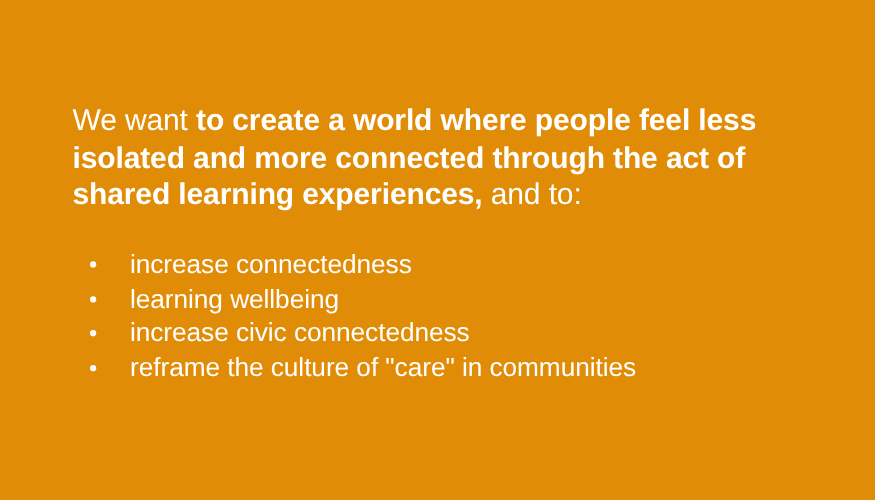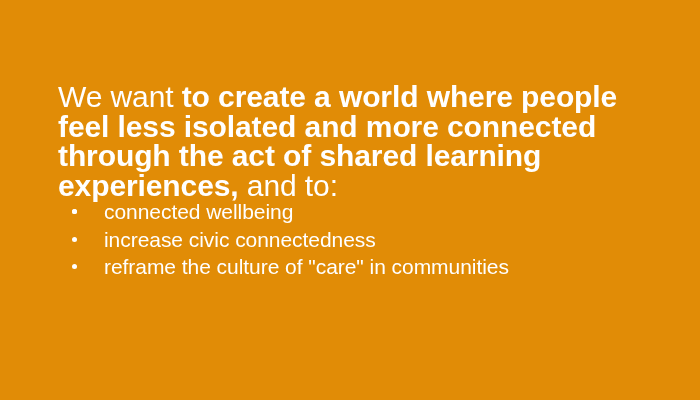--- a/index.html
+++ b/index.html
@@ -23,21 +23,21 @@
   }
   .content {
     position: absolute;
     left: 58px;
     top: 82px;
     width: 600px;
   }
   .headline {
     margin: 0;
     color: #ffffff;
-    font-size: 30px;
+    font-size: 24px;
     line-height: 29.5px;
     font-weight: 400;
     letter-spacing: -0.1px;
     width: 590px;
   }
   .headline .em {
     font-weight: 700;
   }
   .bullet-list {
     margin: 0;
@@ -73,24 +73,25 @@
 <body style="background: rgb(225, 140, 6);">
 
 <div class="slide">
   <div class="content">
 
     <p class="headline"><span>We want </span><span class="em">to create a world where people feel less isolated and more connected through the act of shared learning experiences,</span><span> and to:</span></p>
 
     <ul class="bullet-list">
       <li>
         <span class="dot"></span>
+        <span>increase connectedness</span>
       </li>
       <li>
         <span class="dot"></span>
-        <span>connected wellbeing</span>
+        <span>learning wellbeing</span>
       </li>
       <li>
         <span class="dot"></span>
         <span>increase civic connectedness</span>
       </li>
       <li>
         <span class="dot"></span>
         <span>reframe the culture of "care" in communities</span>
       </li>
     </ul>

